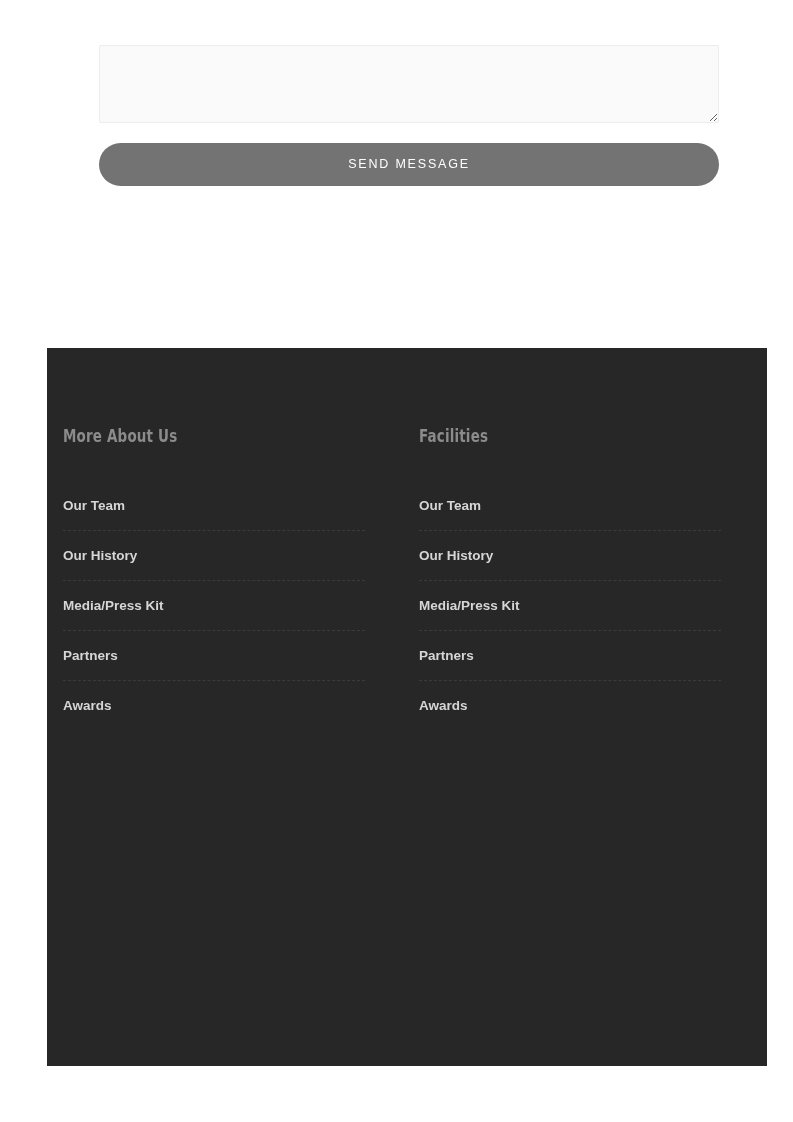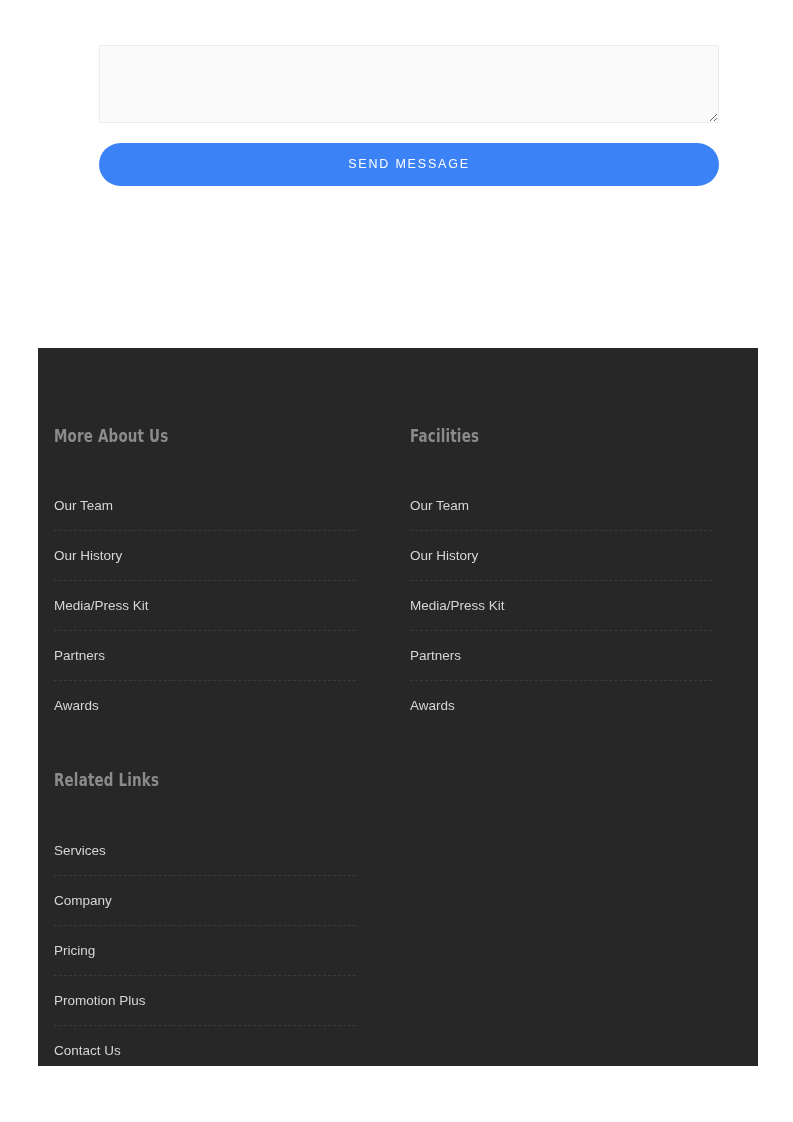--- a/index.html
+++ b/index.html
@@ -40,37 +40,37 @@
     font-size: 13px;
     color: #555555;
     padding: 10px 12px;
   }
 
   .send-button {
     display: block;
     width: 620px;
     height: 43px;
     margin-top: 20px;
-    background: #3b82f6;
+    background: #737373;
     border: none;
     border-radius: 24px;
     color: #ffffff;
     font-family: "Liberation Sans", sans-serif;
     font-size: 12.5px;
     letter-spacing: 1.8px;
     cursor: pointer;
     text-align: center;
     line-height: 43px;
     padding: 0;
   }
 
   
   .footer {
     position: absolute;
-    left: 38px;
+    left: 47px;
     top: 348px;
     width: 720px;
     height: 718px;
     background: #272727;
     overflow: hidden;
   }
 
   .footer-cols {
     position: absolute;
     left: 16px;
@@ -121,21 +121,21 @@
   .link-list a {
     display: block;
     color: #d6d6d6;
     font-family: "Liberation Sans", sans-serif;
     font-size: 13.5px;
     text-decoration: none;
     padding: 16px 0 15px 0;
     line-height: 18px;
   }
 
-  .group-first .link-list { margin-top: 35px; }
+  .group-first .link-list { margin-top: 35px; font-weight: bold; }
   .group-second { margin-top: 40px; }
   .group-second .link-list { margin-top: 36px; }
 </style>
 </head>
 <body>
 
 <div class="page">
 
   <div class="form-area">
     <textarea class="message-textarea" placeholder="" style=""></textarea>
@@ -162,40 +162,20 @@
             </li>
             <li>
               <a href="#">Partners</a>
             </li>
             <li>
               <a href="#">Awards</a>
             </li>
           </ul>
         </div>
 
-        <div class="group-second">
-          <h3 class="col-heading">Related Links</h3>
-          <ul class="link-list">
-            <li>
-              <a href="#">Services</a>
-            </li>
-            <li>
-              <a href="#">Company</a>
-            </li>
-            <li>
-              <a href="#">Pricing</a>
-            </li>
-            <li>
-              <a href="#">Promotion Plus</a>
-            </li>
-            <li>
-              <a href="#">Contact Us</a>
-            </li>
-          </ul>
-        </div>
 
       </div>
 
       <div class="footer-col col-right">
 
         <div class="group-first">
           <h3 class="col-heading">Facilities</h3>
           <ul class="link-list">
             <li>
               <a href="#">Our Team</a>

